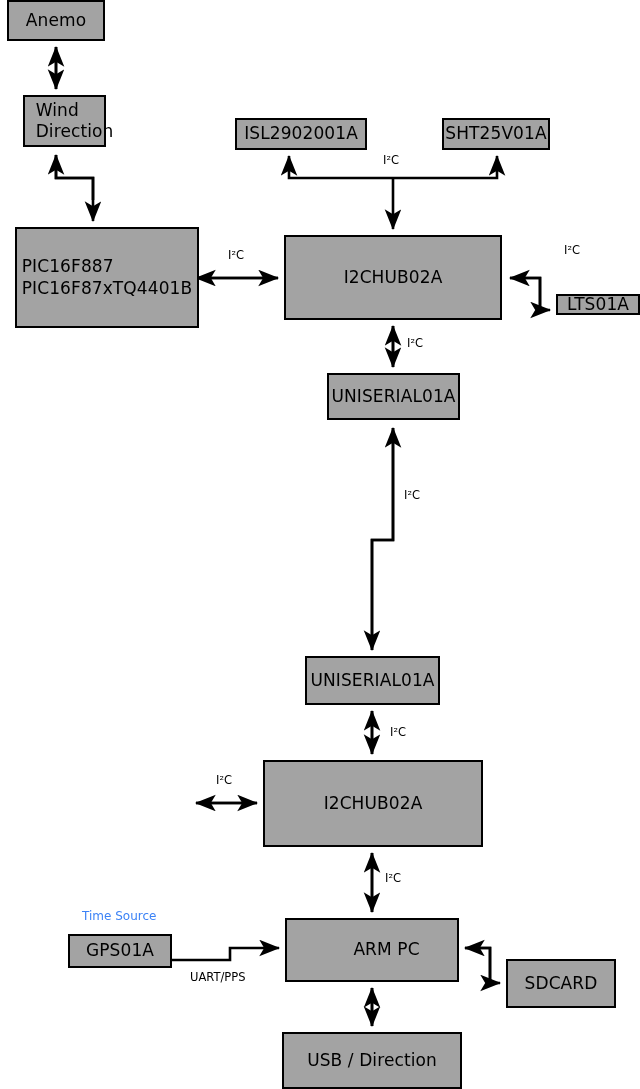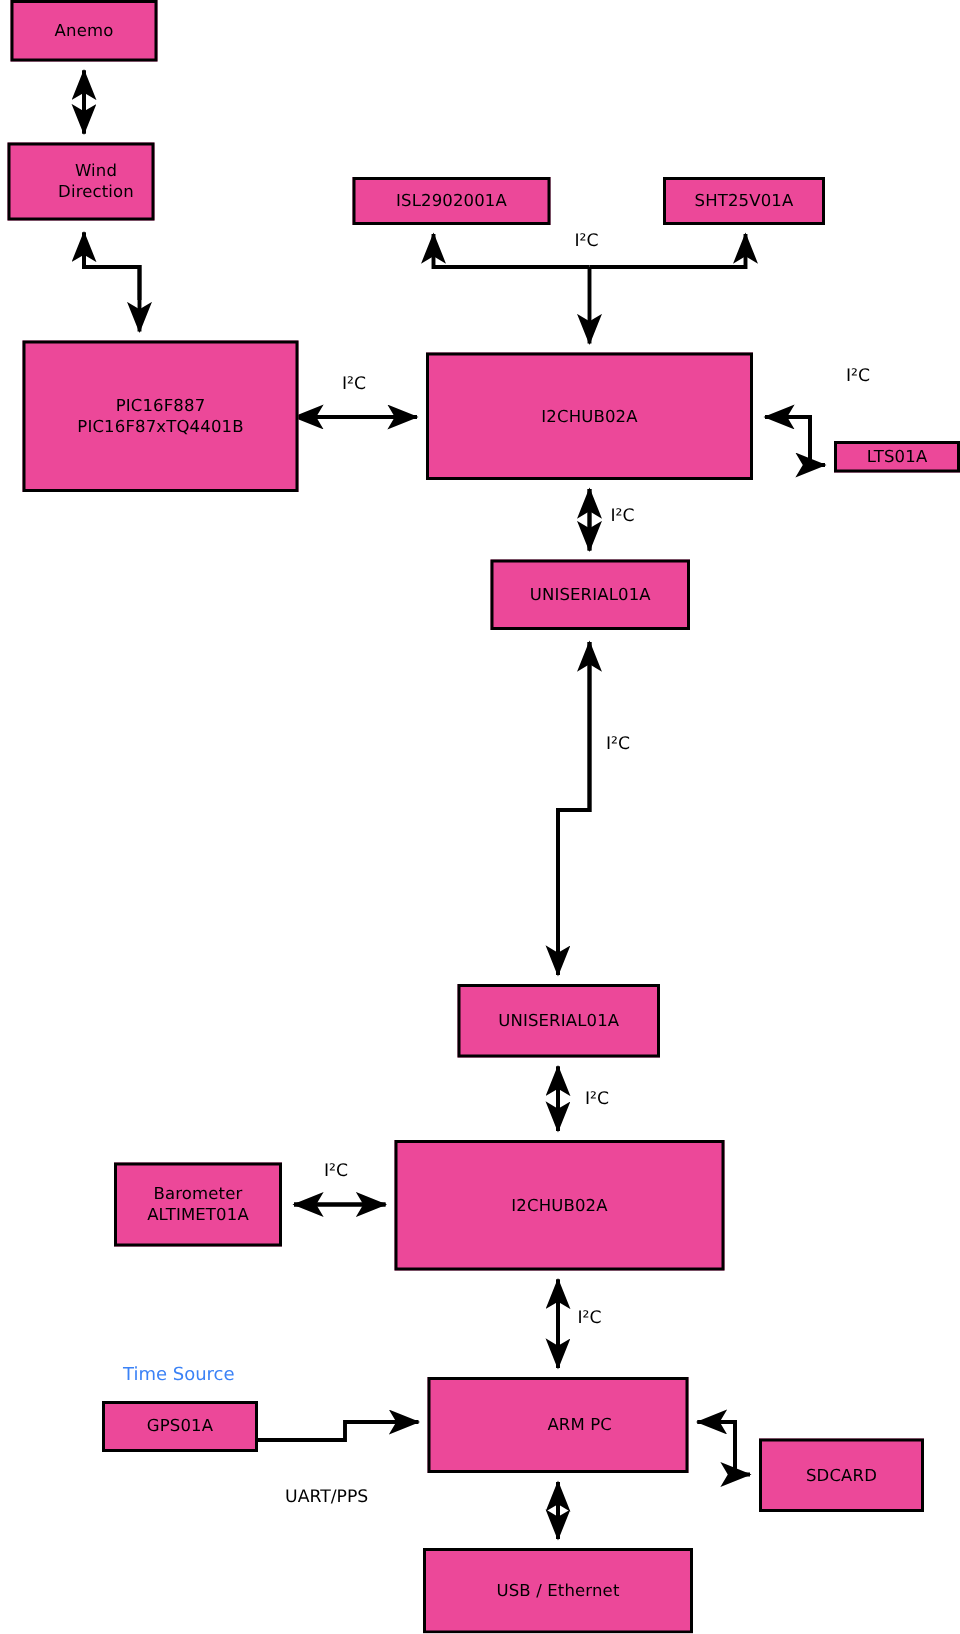--- a/index.html
+++ b/index.html
@@ -17,28 +17,28 @@
   }
   svg#wires{
     position:absolute;
     left:0; top:0;
     width:640px; height:1089px;
     pointer-events:none;
   }
   .node{
     position:absolute;
     box-sizing:border-box;
-    background:#ec4899;
+    background:#a3a3a3;
     border:2px solid #000000;
     display:flex;
     align-items:center;
     justify-content:center;
-    text-align:center;
+    text-align:left;
     color:#000000;
-    font-size:11px;
+    font-size:17px;
     line-height:1.25;
     z-index:2;
     white-space:pre-line;
     letter-spacing:0.1px;
   }
   .edge-label{
     position:absolute;
     color:#000000;
     font-size:11.5px;
     line-height:1;
@@ -104,64 +104,62 @@
       <path d="M490,983 L490,948 L465,948" marker-end="url(#ah)"></path>
       <path d="M465,948 L490,948 L490,983 L500,983" marker-end="url(#ah)"></path>
 
       <line x1="372" y1="988" x2="372" y2="1026" marker-end="url(#ah)"></line>
       <line x1="372" y1="1026" x2="372" y2="988" marker-end="url(#ah)"></line>
     </g>
   </svg>
 
   <div class="node" style="left:7px;top:0px;width:98px;height:41px;">Anemo</div>
 
-  <div class="node" style="left:5px;top:95px;width:98px;height:52px;padding-left:20px;">Wind
+  <div class="node" style="left:23px;top:95px;width:83px;height:52px;padding-left:20px;">Wind
 Direction</div>
 
   <div class="node" style="left:3px;top:227px;width:184px;height:101px;margin-left:12px;">PIC16F887
 PIC16F87xTQ4401B</div>
 
   <div class="node" style="left:235px;top:118px;width:132px;height:32px;">ISL2902001A</div>
 
   <div class="node" style="left:442px;top:118px;width:108px;height:32px;">SHT25V01A</div>
 
   <div class="node" style="left:284px;top:235px;width:218px;height:85px;">I2CHUB02A</div>
 
   <div class="node" style="left:556px;top:294px;width:84px;height:21px;">LTS01A</div>
 
   <div class="node" style="left:327px;top:373px;width:133px;height:47px;">UNISERIAL01A</div>
 
   <div class="node" style="left:305px;top:656px;width:135px;height:49px;">UNISERIAL01A</div>
 
   <div class="node" style="left:263px;top:760px;width:220px;height:87px;">I2CHUB02A</div>
 
-  <div class="node" style="left:76px;top:775px;width:112px;height:56px;">Barometer
-ALTIMET01A</div>
 
   <div class="node" style="left:68px;top:934px;width:104px;height:34px;">GPS01A</div>
 
   <div class="node" style="left:285px;top:918px;width:174px;height:64px;padding-left:29px;">ARM PC</div>
 
   <div class="node" style="left:506px;top:959px;width:110px;height:49px;">SDCARD</div>
 
-  <div class="node" style="left:282px;top:1032px;width:180px;height:57px;">USB / Ethernet</div>
+  <div class="node" style="left:282px;top:1032px;width:180px;height:57px;">USB / Direction</div>
 
   <div class="edge-label" style="left:383px;top:155px;">I²C</div>
 
   <div class="edge-label" style="left:228px;top:250px;">I²C</div>
 
   <div class="edge-label" style="left:564px;top:245px;">I²C</div>
 
   <div class="edge-label" style="left:407px;top:338px;">I²C</div>
 
   <div class="edge-label" style="left:404px;top:490px;">I²C</div>
 
   <div class="edge-label" style="left:390px;top:727px;">I²C</div>
 
   <div class="edge-label" style="left:216px;top:775px;">I²C</div>
 
   <div class="edge-label" style="left:385px;top:873px;">I²C</div>
 
-  <div class="edge-label" style="left:190px;top:972px;margin-top:20px;">UART/PPS</div>
+  <div class="edge-label" style="left:190px;top:972px;">UART/PPS</div>
 
   <div class="free-label" style="left:82px;top:910px;">Time Source</div>
 
 </div>
 
 </body></html>

